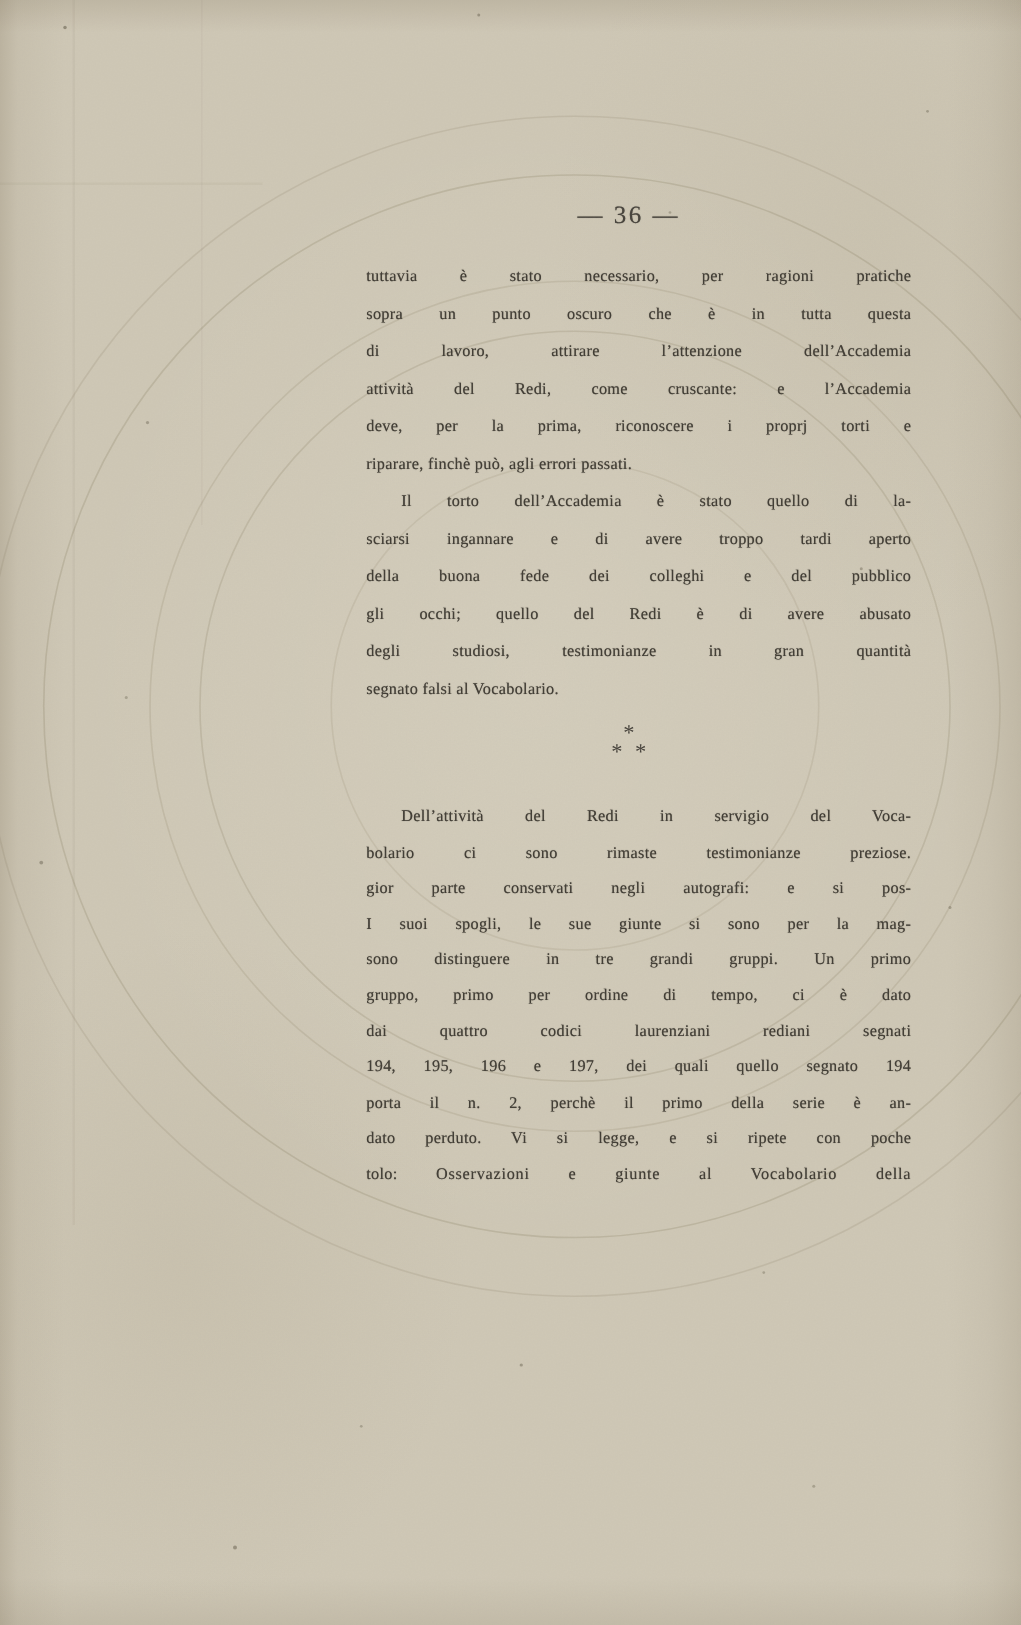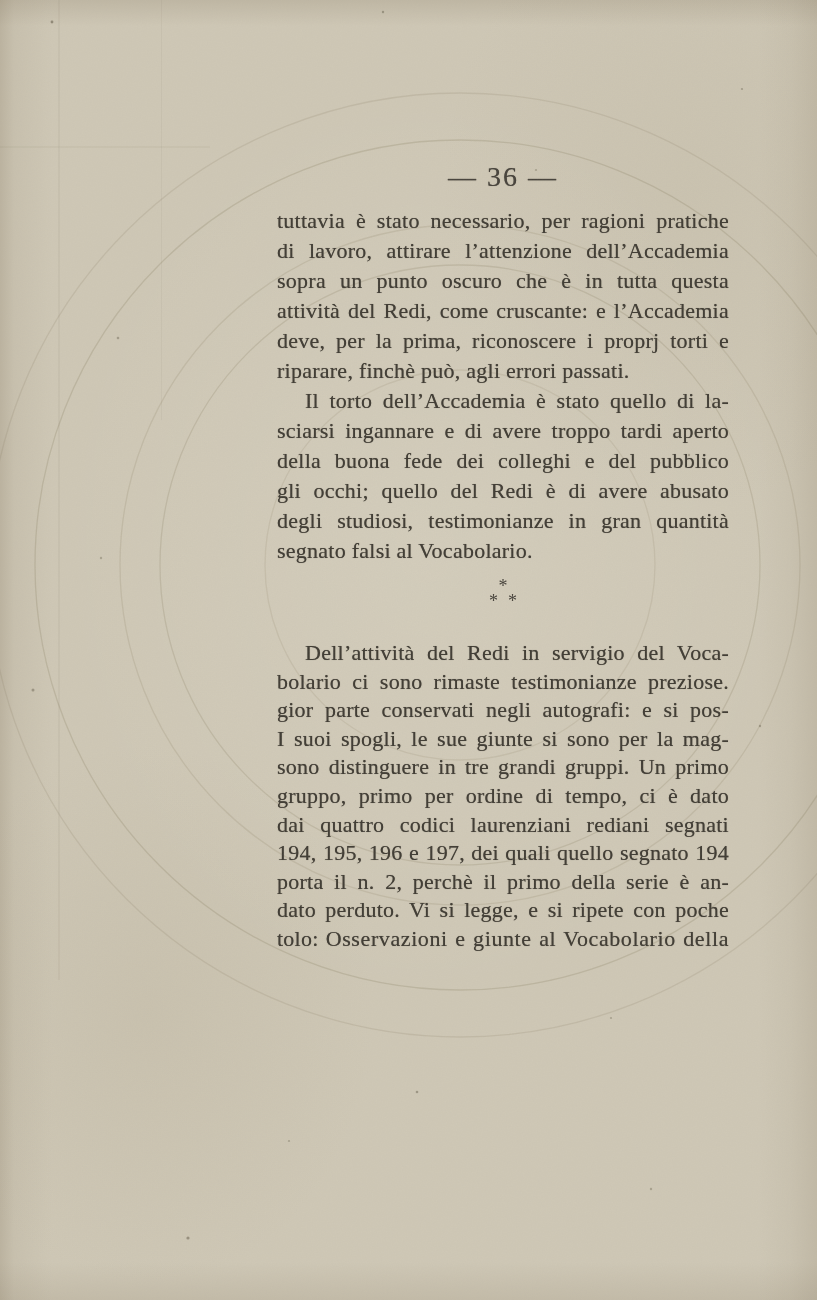--- a/index.html
+++ b/index.html
@@ -25,38 +25,39 @@
     pointer-events: none;
   }
   .watermark { z-index: 1; }
   .text-layer { position: relative; z-index: 2; }
   .grain { z-index: 3; opacity: 0.16; }
 
   .folio {
     position: absolute;
     left: 277px; top: 161px; width: 452px;
     text-align: center;
-    font-size: 28px;
+    font-size: 20px;
     letter-spacing: 2px;
     color: #45413a;
     text-shadow: 0 0 0.7px rgba(62,58,50,0.65);
   }
   .text-area {
     position: absolute;
     left: 277px; top: 206px; width: 452px;
   }
   .line {
     text-align: justify;
     text-align-last: justify;
     height: 30px; line-height: 30px;
-    font-size: 22px;
+    font-size: 13px;
     letter-spacing: 0.25px;
     white-space: normal;
     overflow: hidden;
     text-shadow: 0 0 0.7px rgba(62,58,50,0.70);
+    margin-left: 16px;
   }
   .line.indent { text-indent: 28px; }
   .line.no-stretch { text-align: center; text-align-last: left; }
   .block-b .line { height: 28.6px; line-height: 28.6px; }
   .it { letter-spacing: 0.6px; }
 
   .separator {
     margin-top: 12px;
     margin-bottom: 17px;
     height: 44px;
@@ -110,22 +111,22 @@
   <div class="crease v2"></div>
   <div class="crease h1"></div>
 
   <div class="text-layer">
     <div class="folio">— 36 —</div>
 
     <div class="text-area">
       <div class="block-a" id="block-a">
           <div>
             <div class="line">tuttavia è stato necessario, per ragioni pratiche</div>
+            <div class="line">sopra un punto oscuro che è in tutta questa</div>
             <div class="line">di lavoro, attirare l’attenzione dell’Accademia</div>
-            <div class="line">sopra un punto oscuro che è in tutta questa</div>
             <div class="line">attività del Redi, come cruscante: e l’Accademia</div>
             <div class="line">deve, per la prima, riconoscere i proprj torti e</div>
             <div class="line no-stretch">riparare, finchè può, agli errori passati.</div>
           </div>
           <div>
             <div class="line indent">Il torto dell’Accademia è stato quello di la-</div>
             <div class="line">sciarsi ingannare e di avere troppo tardi aperto</div>
             <div class="line">della buona fede dei colleghi e del pubblico</div>
             <div class="line">gli occhi; quello del Redi è di avere abusato</div>
             <div class="line">degli studiosi, testimonianze in gran quantità</div>

